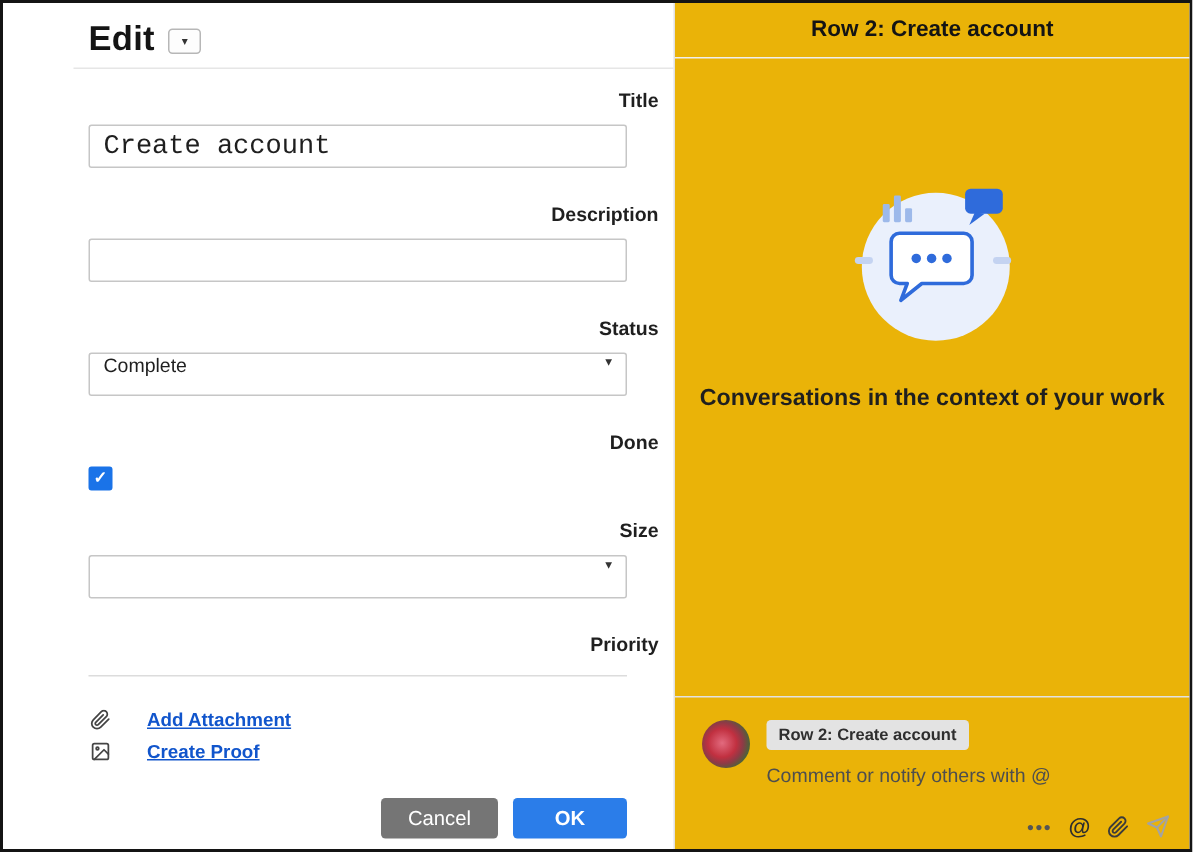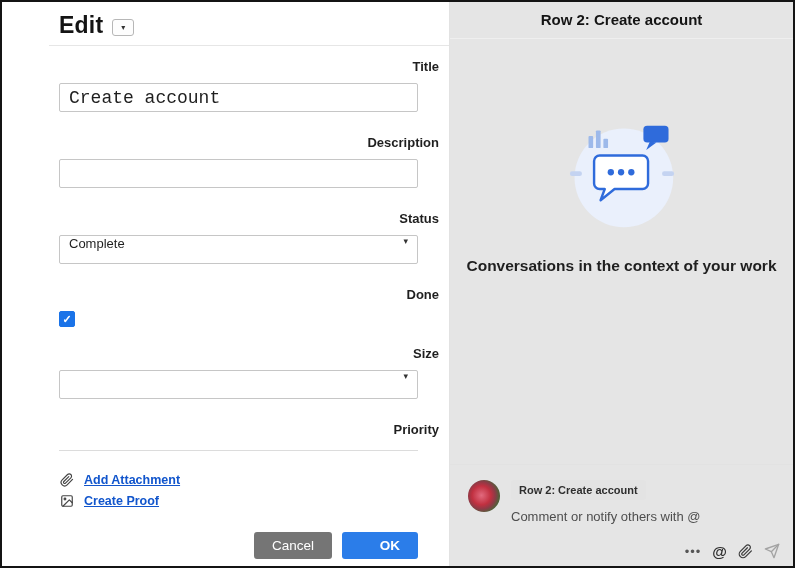--- a/index.html
+++ b/index.html
@@ -24,31 +24,31 @@
   .checkbox { width:16px; height:16px; border:1px solid #9a9a9a; border-radius:2px; background:#fff; cursor:pointer; display:flex; align-items:center; justify-content:center; }
   .checkbox span { display:none; color:#fff; font-size:11px; font-weight:bold; line-height:1; }
   .checkbox.checked { background:#1a73e8; border-color:#1a73e8; }
   .checkbox.checked span { display:block; }
 
   .field-priority { margin-bottom:0; }
   .field-priority .fld-label { margin-bottom:0; }
   .mid-divider { border:none; border-top:1px solid #dcdcdc; margin:13px 0 0; width:359px; }
 
   .links { margin-top:21px; }
-  .link-row { display:flex; align-items:center; gap:10px; margin-bottom:5px; height:16px;text-align:right; }
+  .link-row { display:flex; align-items:center; gap:24px; margin-bottom:5px; height:16px;text-align:right; }
   .link { color:#1155cc; font-size:12.5px; font-weight:bold; text-decoration:underline; cursor:pointer; }
   .link-icon { display:flex; width:15px; justify-content:center; }
 
   .btn-row { position:absolute; right:31px; bottom:7px; display:flex; gap:10px; }
-  .btn { height:27px; min-width:76px; padding:0 18px; border:none; border-radius:3px; font-family:inherit; font-size:13.5px; color:#fff; cursor:pointer;text-align:right; }
+  .btn { height:27px; min-width:76px; padding:0 18px; border:none; border-radius:3px; font-family:inherit; font-size:13.5px; color:#fff; cursor:pointer; }
   .btn-cancel { background:#757575; }
   .btn-ok { background:#2b7de9;font-weight:bold; }
 
   
-  .right-panel { flex:1; display:flex; flex-direction:column; position:relative; background:#e5e5e5; }
+  .right-panel { flex:1; display:flex; flex-direction:column; position:relative; background:#eab308; }
   .right-header { text-align:center; font-size:15px; font-weight:bold; color:#141414; padding:9px 0 10px; border-bottom:1px solid #efefef; }
   .right-body { flex:1; text-align:center; }
   .illus { margin-top:70px; line-height:0; }
   .empty-heading { font-size:15.5px; font-weight:bold; color:#1f1f1f; margin-top:14px; }
   .empty-sub { font-size:13px; color:#3c3c3c; margin-top:18px; }
 
   .composer { height:102px; border-top:1px solid #e2e2e2; position:relative; padding:15px 14px 0 18px; display:flex; gap:11px; }
   .avatar { width:32px; height:32px; min-width:32px; border-radius:50%;
     background: radial-gradient(circle at 42% 48%, #e26a7e 0%, #c13040 38%, #8e3a46 55%, #50603a 72%, #3c512f 100%); }
   .chip { display:inline-block; background:#e3e3e3; border-radius:3px; padding:4px 8px; font-size:11px; font-weight:bold; color:#2e2e2e; }

